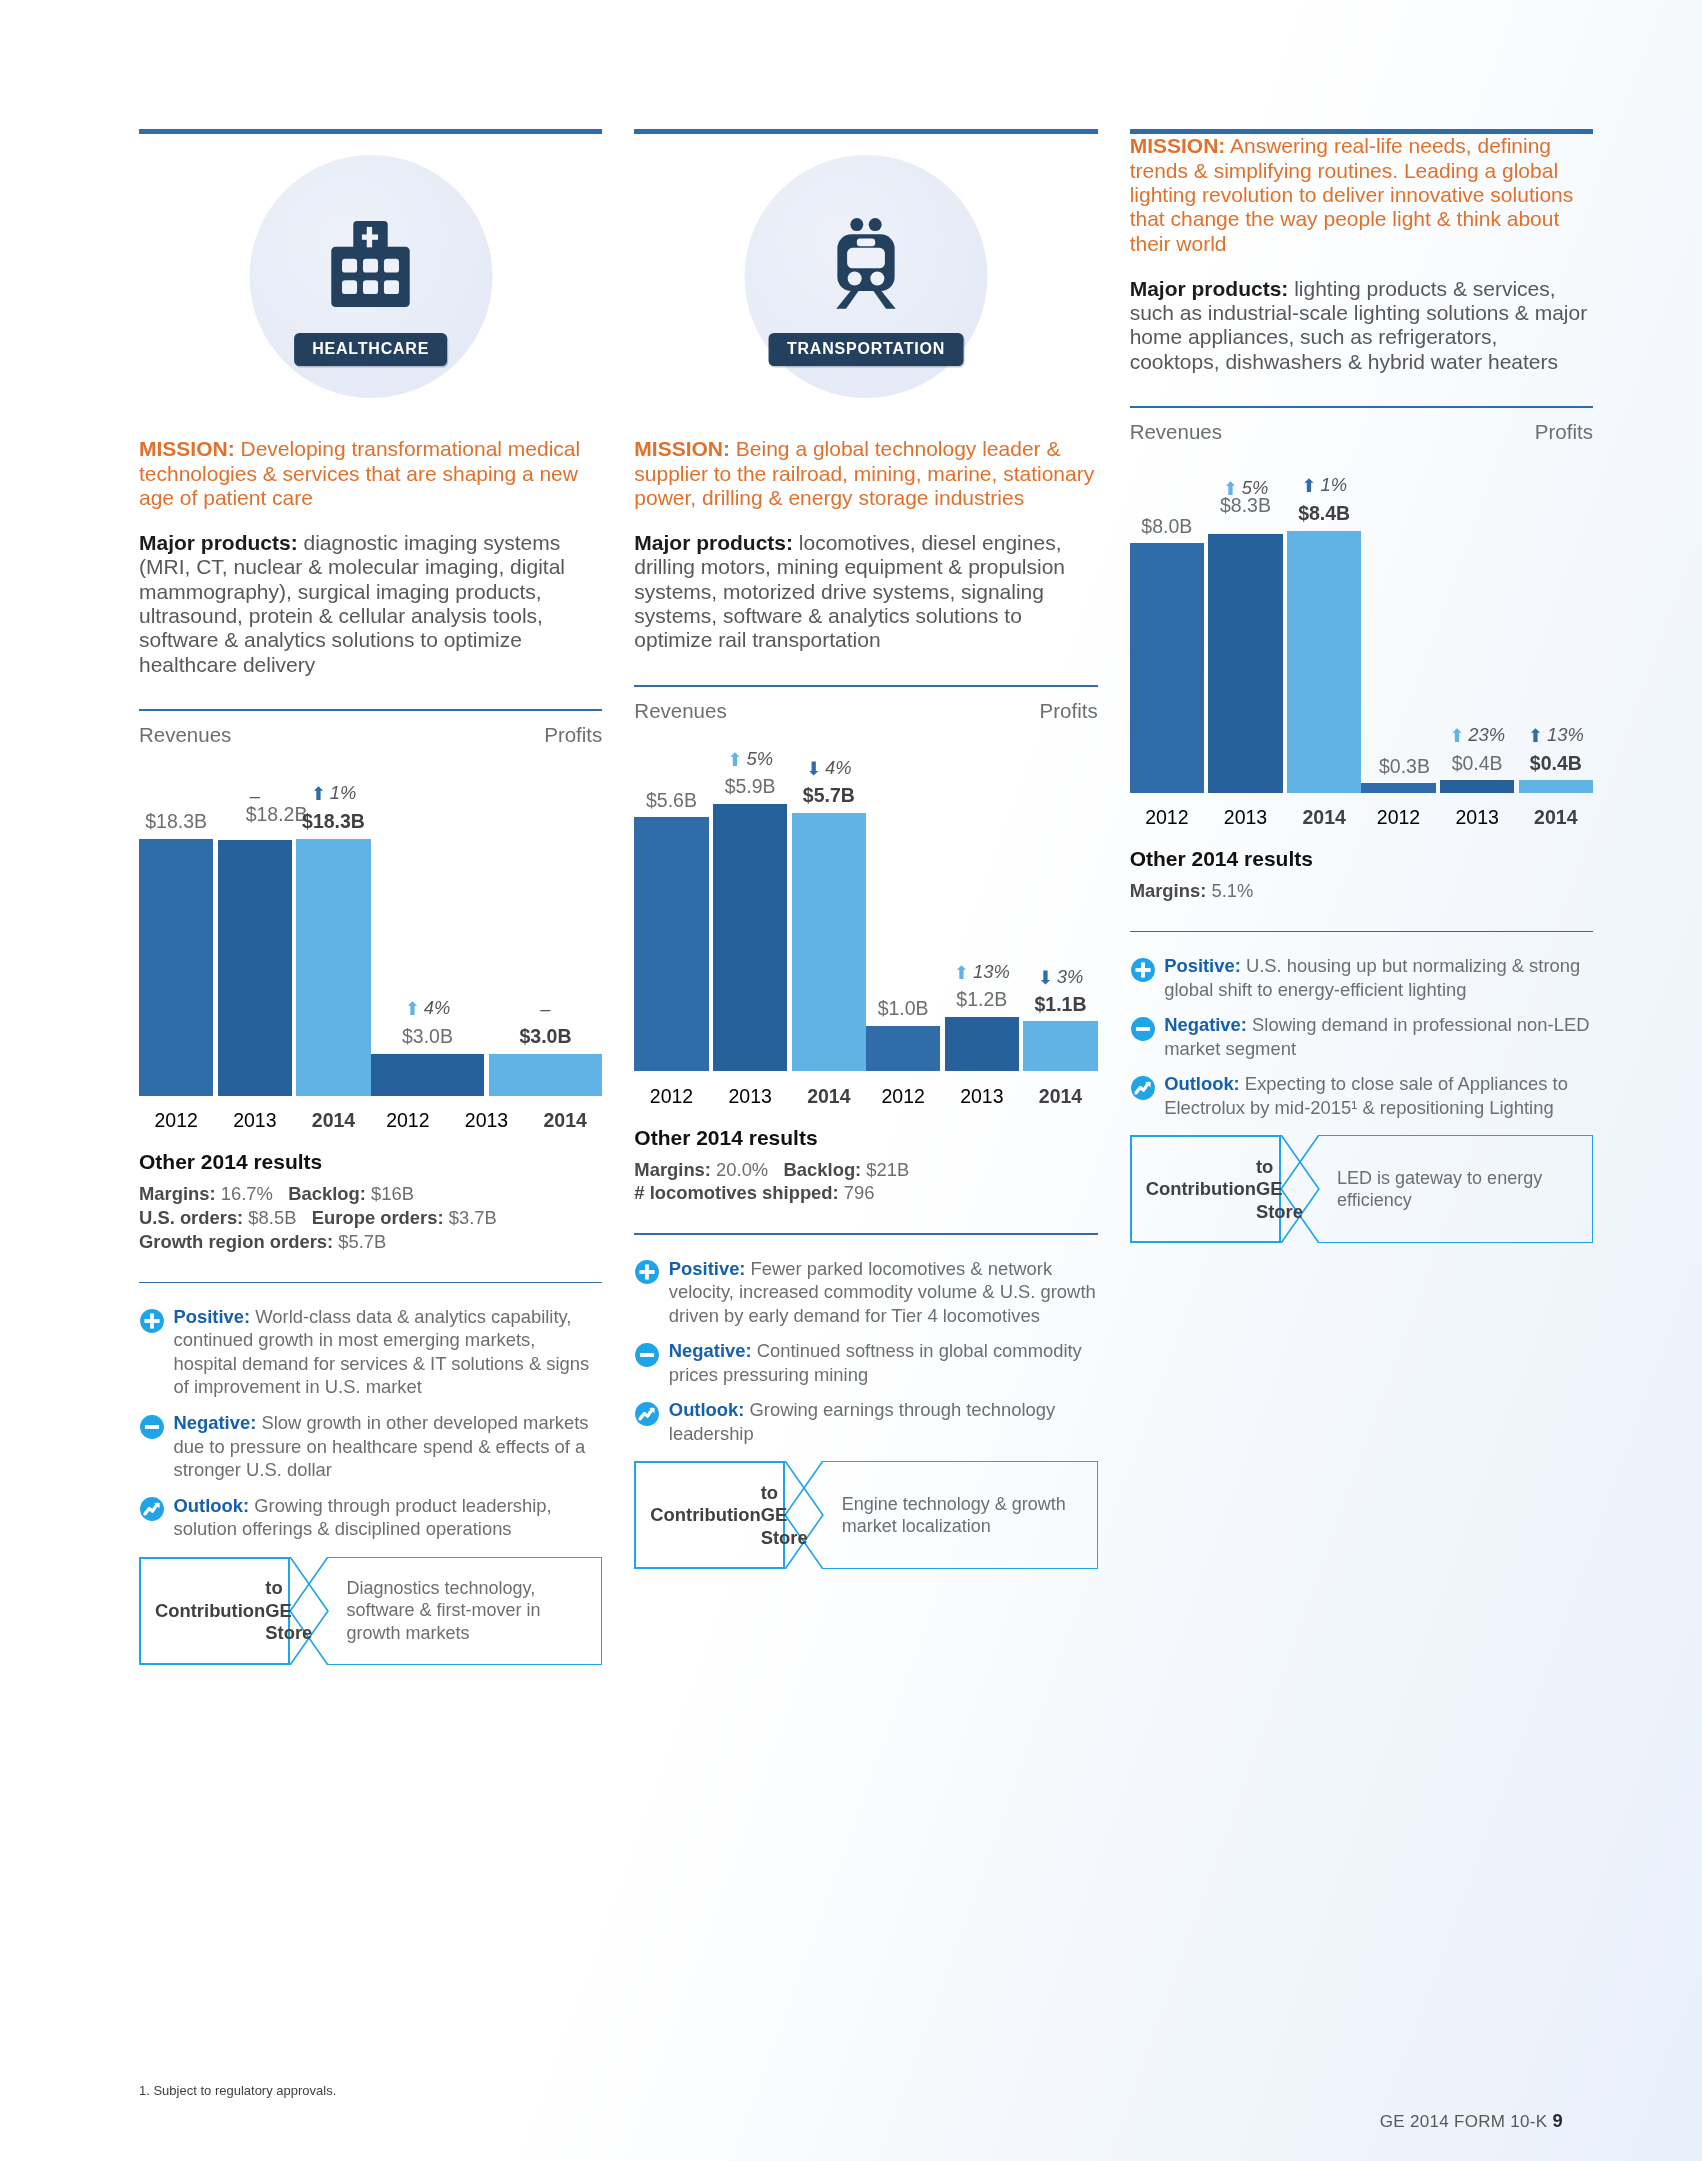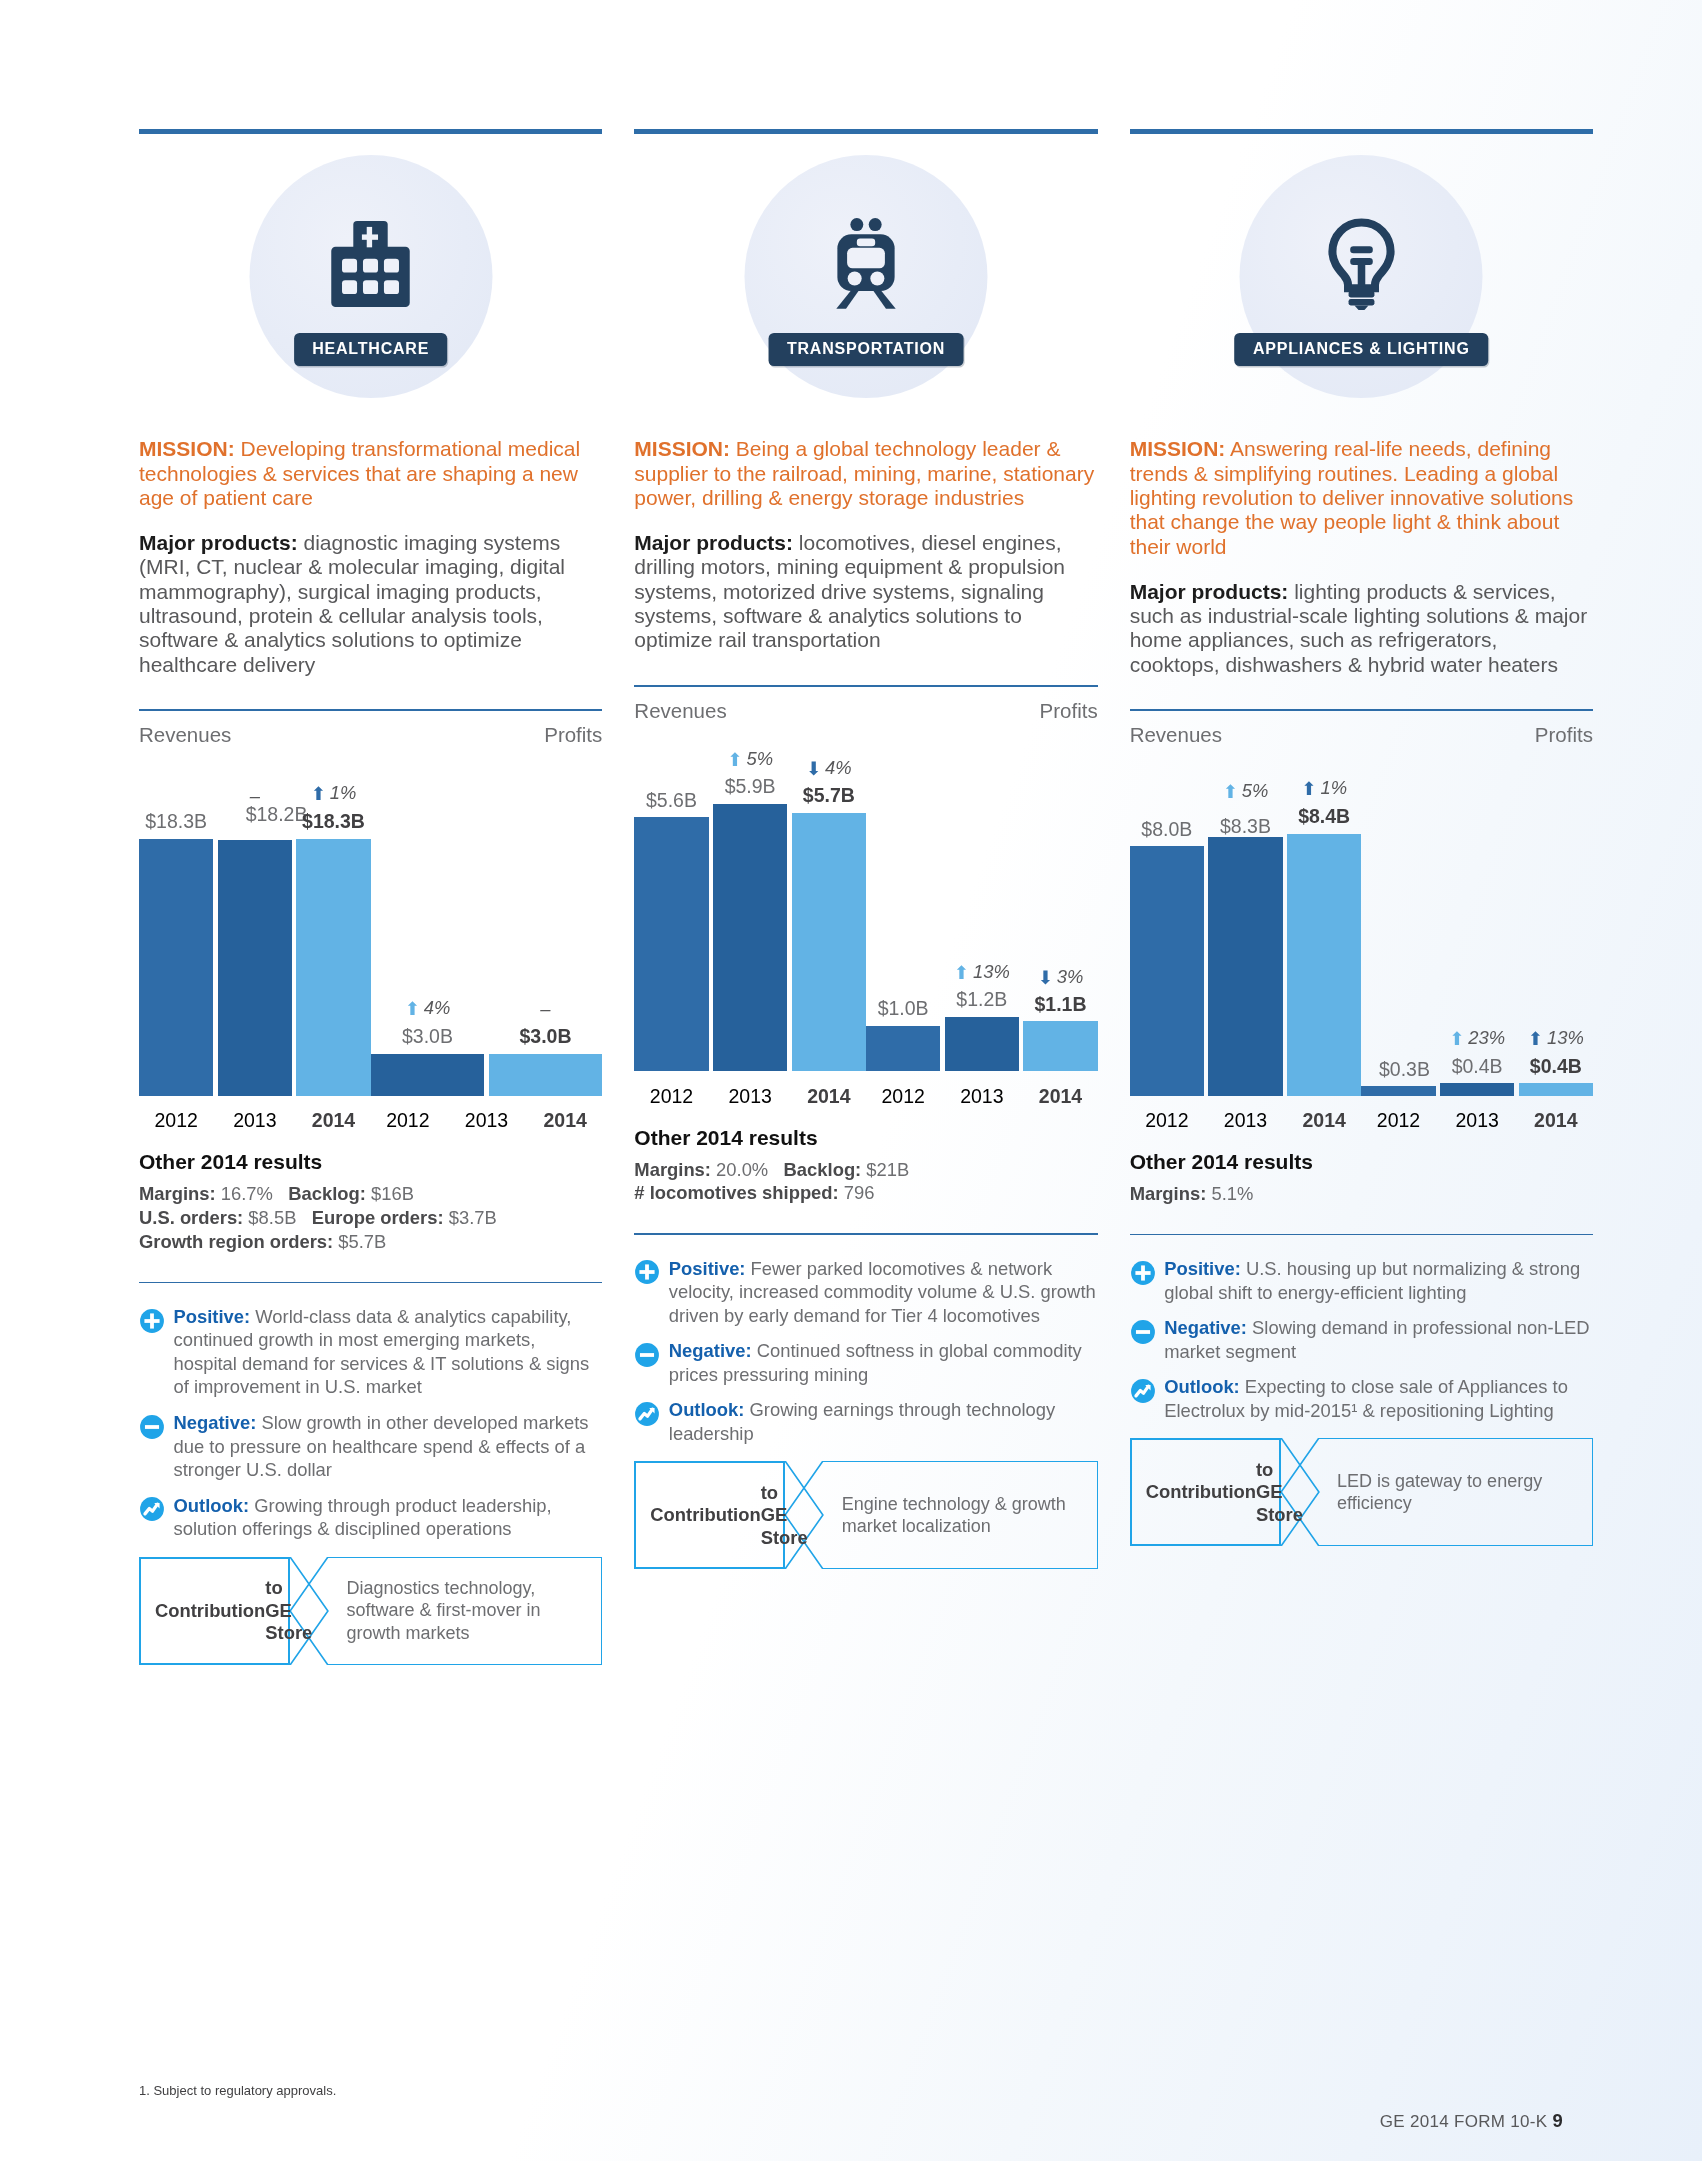--- a/index.html
+++ b/index.html
@@ -401,56 +401,41 @@
             <path d="M2 0 L72 100 L2 200" fill="none" stroke="#20a4e8" stroke-width="3"></path>
             <path d="M72 0 L2 100 L72 200" fill="none" stroke="#20a4e8" stroke-width="3"></path>
           </svg>
         </div>
         <div class="gs-right">Engine technology &amp; growth market localization</div>
       </div>
     </div>
 
     <div class="col">
       <div class="toprule"></div>
-      <div class="circlewrap">
-        <div class="circle"></div>
-        <div class="iconglyph">
-            <svg width="70" height="92" viewBox="0 0 130 170">
-    <path d="M65 8 C33 8 11 33 11 62 c0 21 13 34 22 45 5 6 7 11 7 17 v6 h50 v-6 c0-6 2-11 7-17 9-11 22-24 22-45 C119 33 97 8 65 8 z" fill="none" stroke="#23405e" stroke-width="15"></path>
-    <rect x="44" y="52" width="42" height="13" rx="6" fill="#23405e"></rect>
-    <rect x="44" y="74" width="42" height="13" rx="6" fill="#23405e"></rect>
-    <rect x="58" y="83" width="14" height="44" fill="#23405e"></rect>
-    <rect x="41" y="135" width="48" height="12" rx="4" fill="#23405e"></rect>
-    <rect x="41" y="150" width="48" height="12" rx="4" fill="#23405e"></rect>
-    <path d="M52 162 h26 l-8 9 h-10 z" fill="#23405e"></path>
-  </svg>
-          </div>
-        <div class="badge">APPLIANCES &amp; LIGHTING</div>
-      </div>
       <p class="mission">
         <b>MISSION:</b><span> Answering real-life needs, defining trends &amp; simplifying routines. Leading a global lighting revolution to deliver innovative solutions that change the way people light &amp; think about their world</span>
       </p>
       <p class="products">
         <b>Major products:</b><span> lighting products &amp; services, such as industrial-scale lighting solutions &amp; major home appliances, such as refrigerators, cooktops, dishwashers &amp; hybrid water heaters</span>
       </p>
       <div class="chartblock" style="margin-top:32px;">
         <div class="rule-blue"></div>
         <div class="chart-heads">
           <div class="h1">Revenues</div>
           <div class="h2">Profits</div>
         </div>
         <div class="charts">
             <div class="chartgroup">
               <div class="bars">
                 <div class="barcol">
                   <div class="vallbl" style="bottom: 255px;">$8.0B</div>
                   <div class="bar dark" style="height: 250px;"></div>
                 </div>
                 <div class="barcol">
-                  <div class="vallbl" style="bottom: 258px;">$8.3B</div>
+                  <div class="vallbl" style="bottom: 276px;">$8.3B</div>
                   <div class="deltalbl" style="bottom: 293px;"><span class="arrow up-l">⬆</span> 5%</div>
                   <div class="bar darker" style="height: 259px;"></div>
                 </div>
                 <div class="barcol">
                   <div class="vallbl bold" style="bottom: 268px;">$8.4B</div>
                   <div class="deltalbl" style="bottom: 296px;"><span class="arrow up-d">⬆</span> 1%</div>
                   <div class="bar light" style="height: 262px;"></div>
                 </div>
               </div>
               <div class="years">

